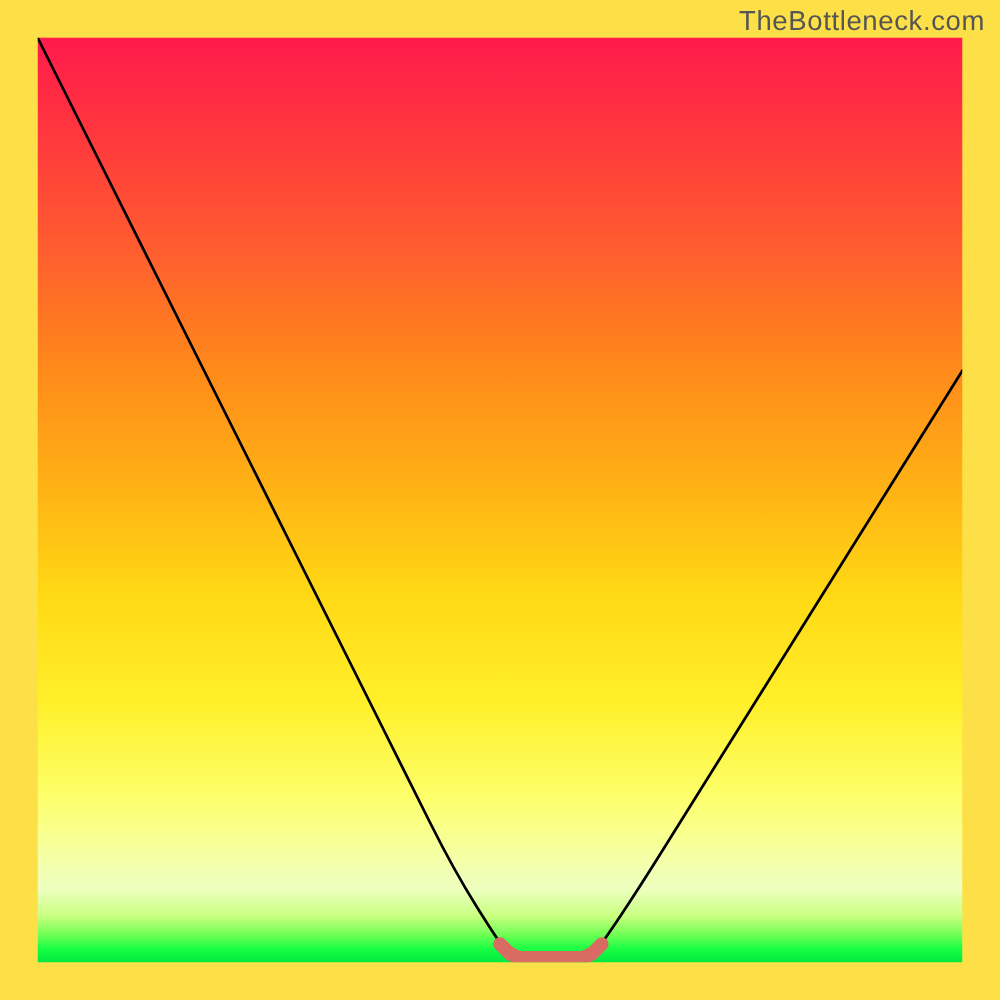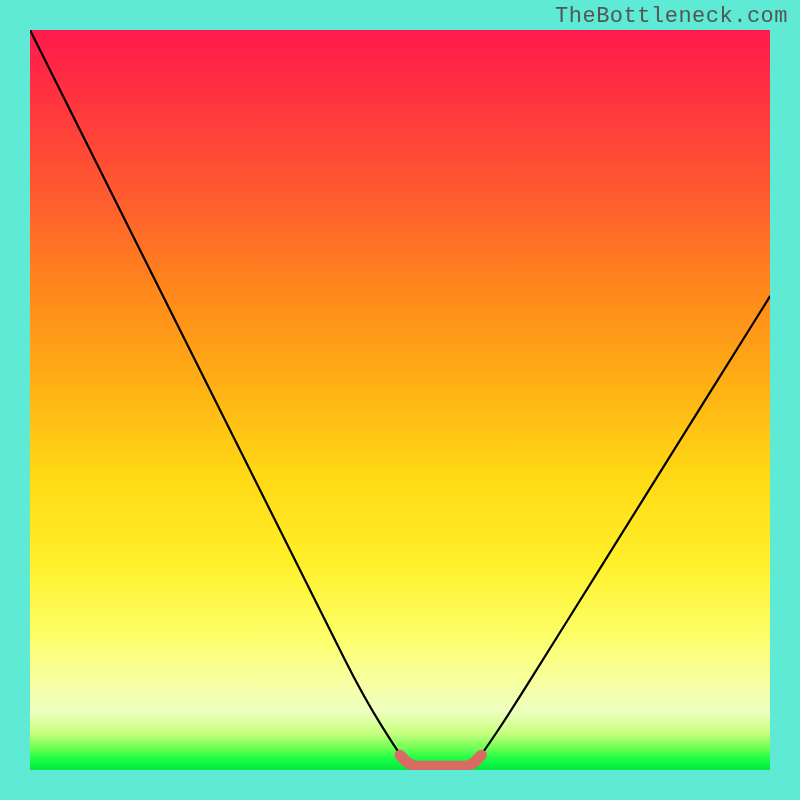--- a/index.html
+++ b/index.html
@@ -8,22 +8,21 @@
     width: 800px;
     height: 800px;
     background: #000;
     overflow: hidden;
     font-family: Arial, Helvetica, sans-serif;
   }
   .frame {
     position: relative;
     width: 800px;
     height: 800px;
-    background: #5eead4;
-    font-family: Liberation Mono, monospace;
+    background: #fde047;
   }
   .watermark {
     position: absolute;
     top: 4px;
     right: 12px;
     color: #555;
     font-size: 22px;
     font-weight: 400;
     letter-spacing: 0.5px;
     z-index: 10;

